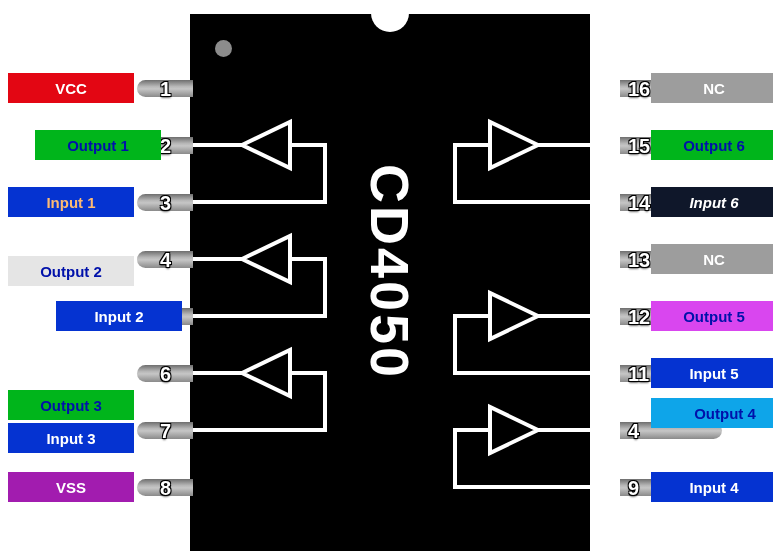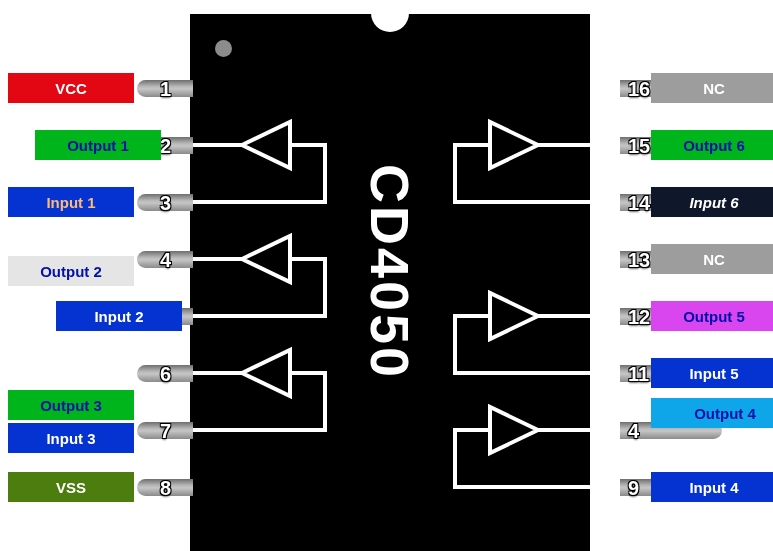--- a/index.html
+++ b/index.html
@@ -170,21 +170,21 @@
       <span class="pin-num">9</span>
     </div>
 
   <div class="pin-label left" style="top: 73px; background-color: rgb(227, 6, 19); color: rgb(255, 255, 255);">VCC</div>
   <div class="pin-label left" style="top: 130px; background-color: rgb(0, 181, 27); color: rgb(0, 17, 170); margin-left: 27px;">Output 1</div>
   <div class="pin-label left" style="top: 187px; background-color: rgb(5, 51, 209); color: #fdba74;">Input 1</div>
   <div class="pin-label left" style="top: 256px; background-color: #e5e5e5; color: rgb(0, 17, 170);">Output 2</div>
   <div class="pin-label left" style="top: 301px; background-color: rgb(5, 51, 209); color: rgb(255, 255, 255); margin-left: 48px;">Input 2</div>
   <div class="pin-label left" style="top: 358px; background-color: rgb(0, 181, 27); color: rgb(0, 17, 170); margin-top: 32px;">Output 3</div>
   <div class="pin-label left" style="top: 415px; background-color: rgb(5, 51, 209); color: rgb(255, 255, 255); margin-top: 8px;">Input 3</div>
-  <div class="pin-label left" style="top: 472px; background-color: #4d7c0f; color: rgb(255, 255, 255);">VSS</div>
+  <div class="pin-label left" style="top: 472px; background-color: #a21caf; color: rgb(255, 255, 255);">VSS</div>
 
   <div class="pin-label right" style="top: 73px; background-color: rgb(157, 157, 157); color: rgb(255, 255, 255);">NC</div>
   <div class="pin-label right" style="top: 130px; background-color: rgb(0, 181, 27); color: rgb(0, 17, 170);">Output 6</div>
   <div class="pin-label right" style="top: 187px; background-color: #0f172a; color: rgb(255, 255, 255); font-style: italic;">Input 6</div>
   <div class="pin-label right" style="top: 244px; background-color: rgb(157, 157, 157); color: rgb(255, 255, 255);">NC</div>
   <div class="pin-label right" style="top: 301px; background-color: #d946ef; color: rgb(0, 17, 170);">Output 5</div>
   <div class="pin-label right" style="top: 358px; background-color: rgb(5, 51, 209); color: rgb(255, 255, 255);">Input 5</div>
   <div class="pin-label right" style="top: 398px; background-color: #0ea5e9; color: rgb(0, 17, 170); padding-left: 22px;">Output 4</div>
   <div class="pin-label right" style="top: 472px; background-color: rgb(5, 51, 209); color: rgb(255, 255, 255);">Input 4</div>
 

